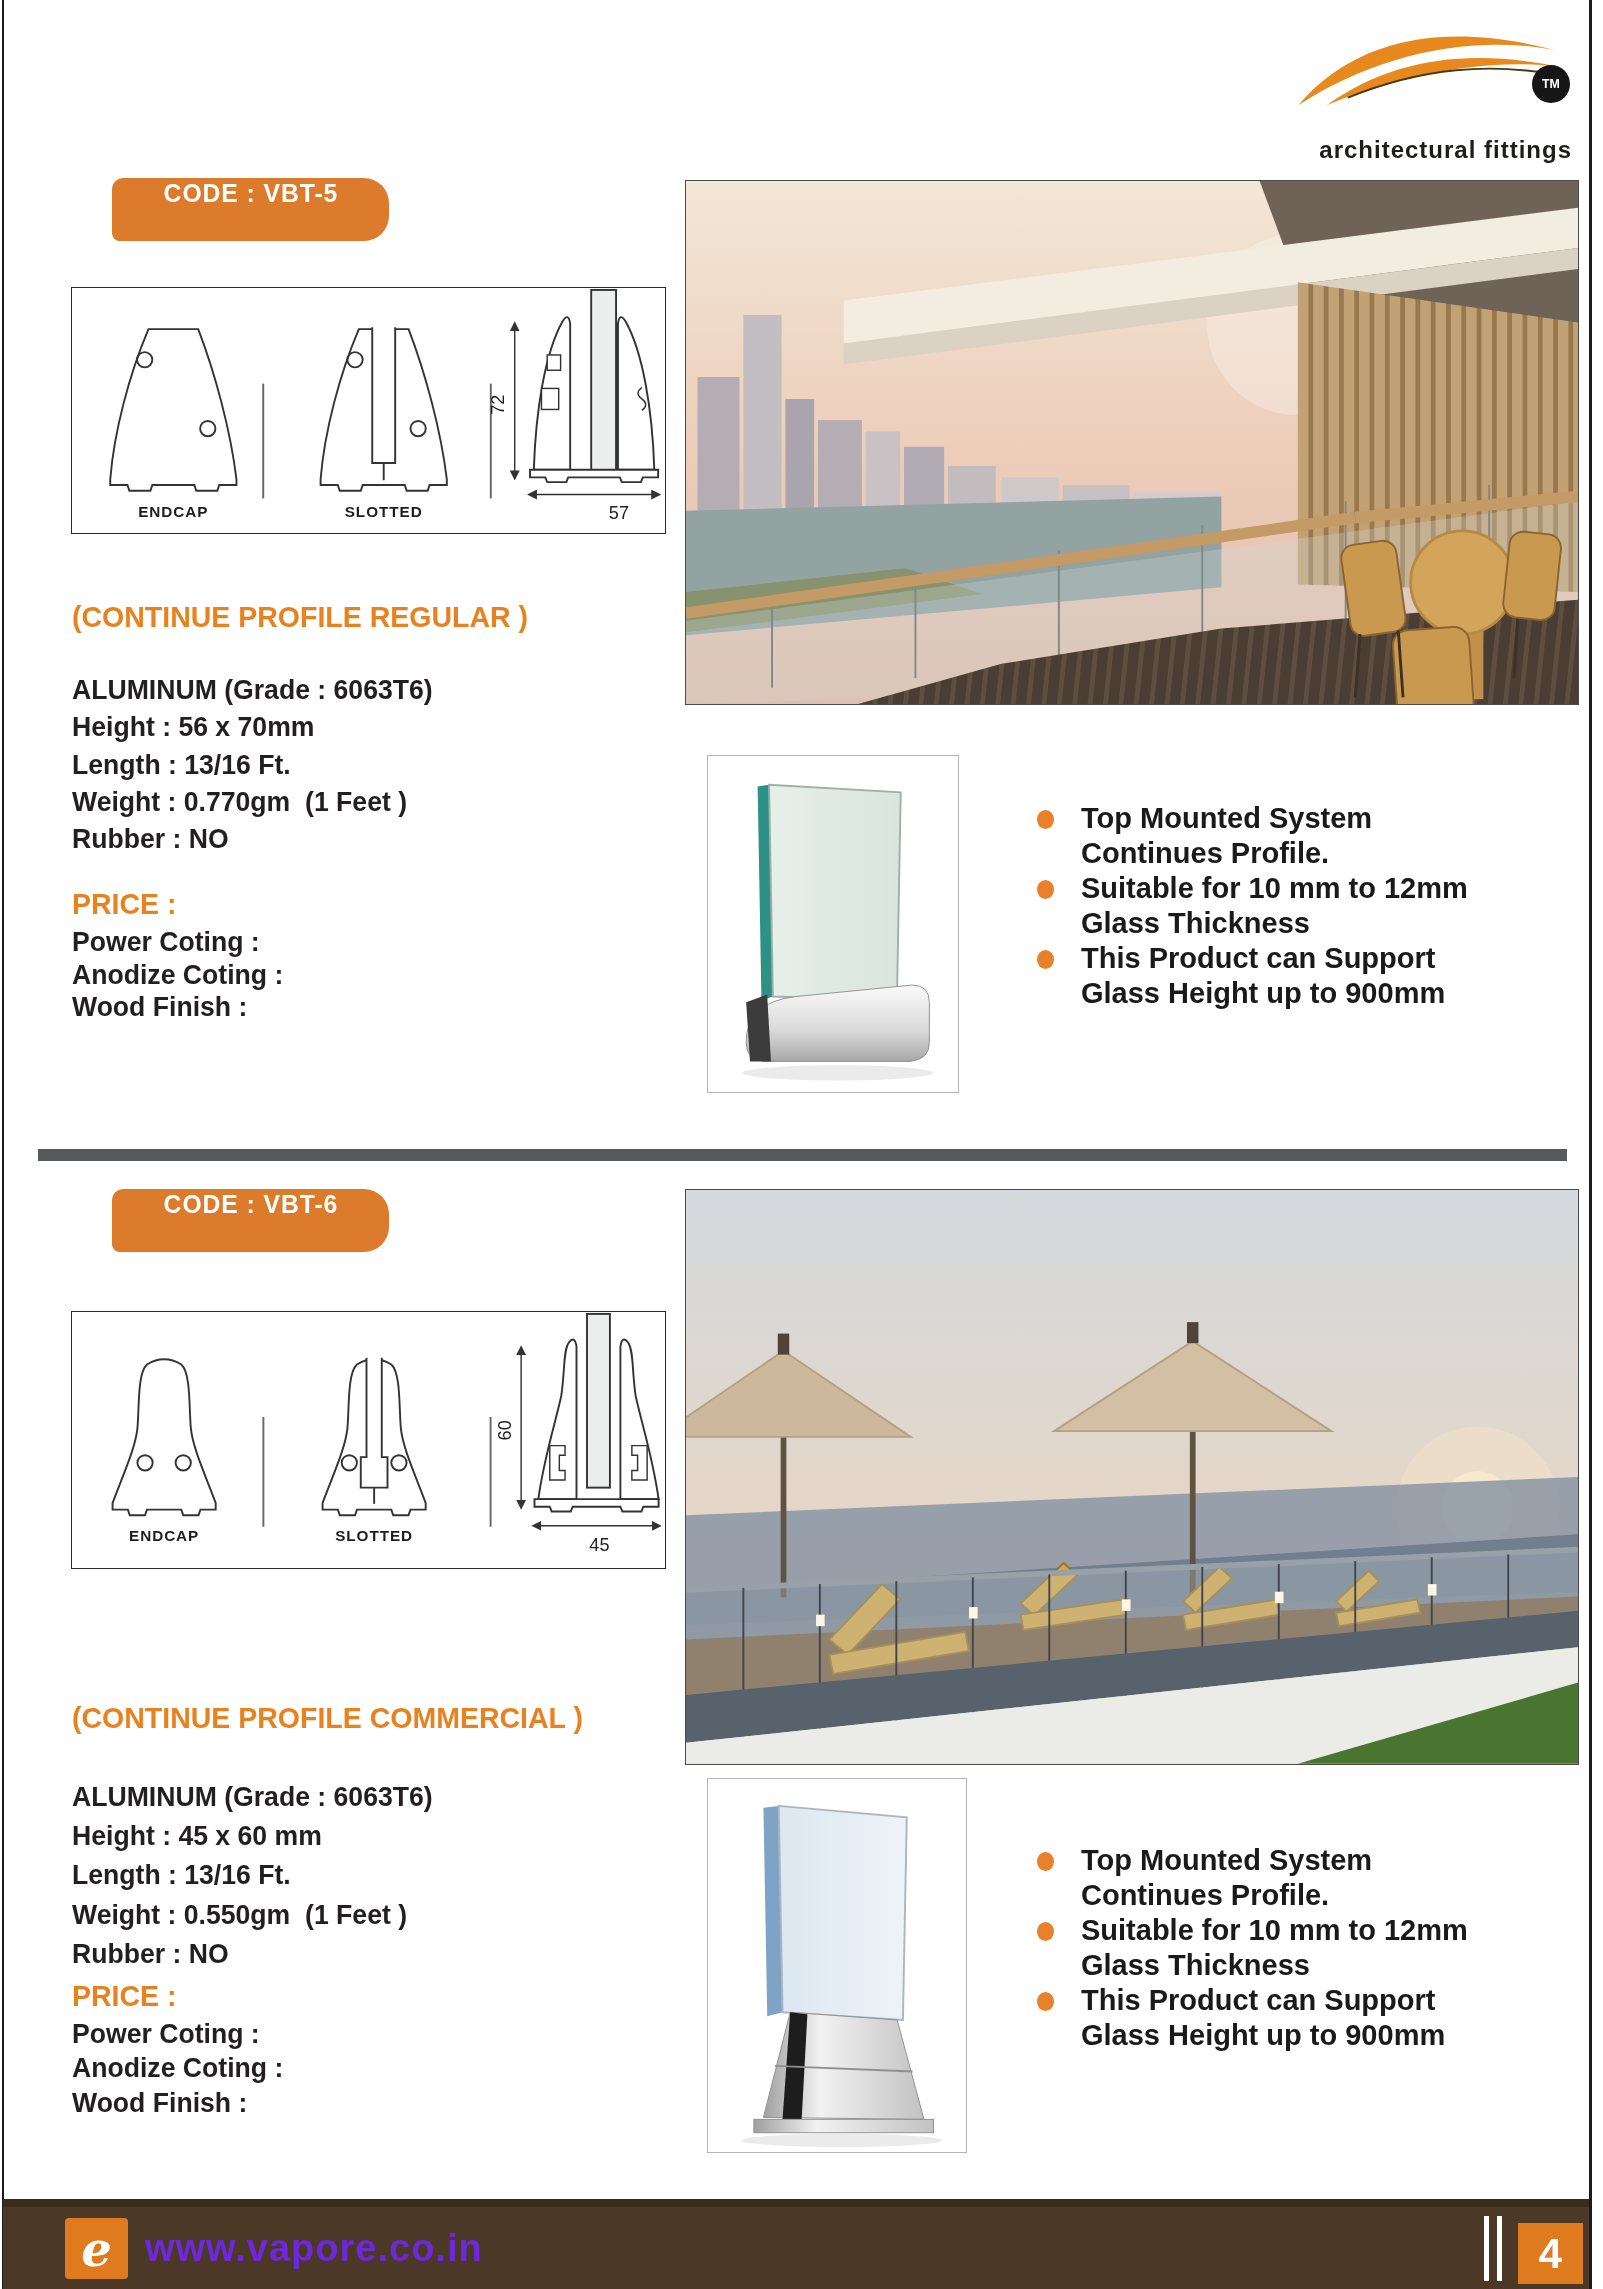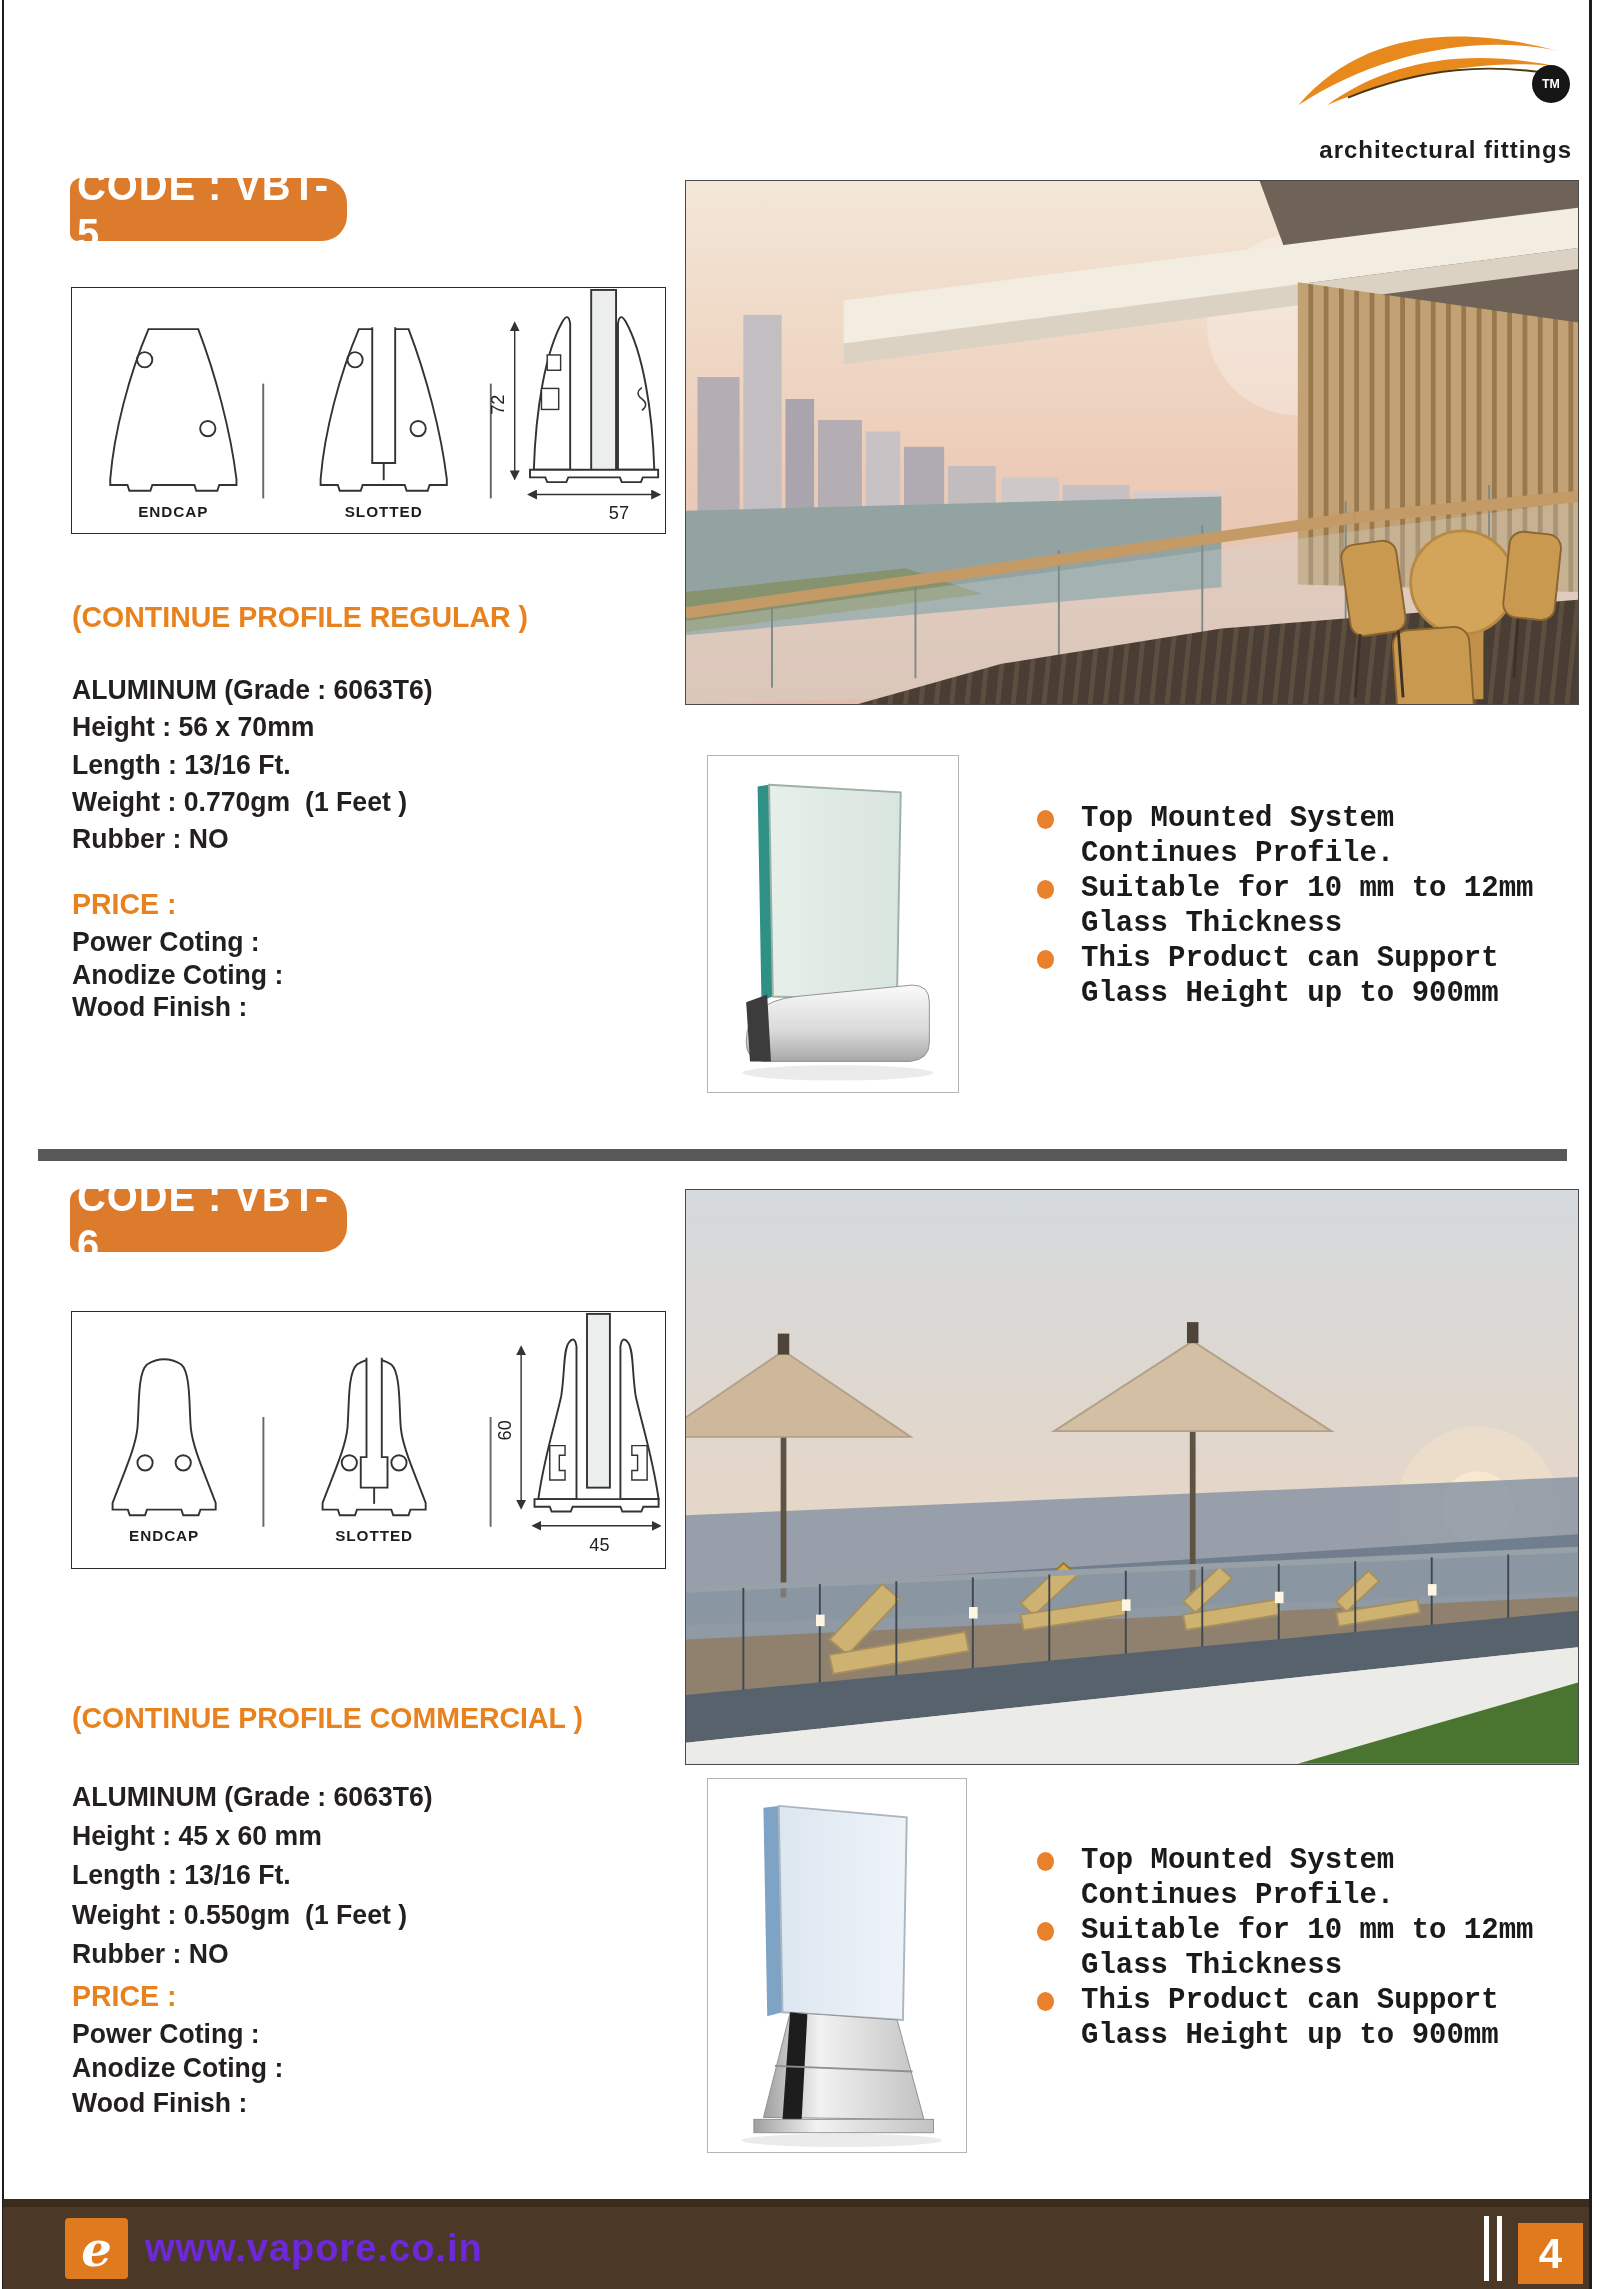--- a/index.html
+++ b/index.html
@@ -1,32 +1,32 @@
 <!DOCTYPE html>
 <html><head>
 <meta charset="utf-8">
 <style>
   html,body{margin:0;padding:0;background:#ffffff;}
   body{width:1603px;height:2289px;position:relative;font-family:"Liberation Sans",sans-serif;overflow:hidden;}
   .abs{position:absolute;}
   .edge{background:#1c1c1c;}
   .badge{
-    background:#DD7B2C;color:#ffffff;font-weight:bold;font-size:42px;letter-spacing:1px;
-    border-radius:11.5px 25px 25px 7.6px;display:flex;align-items:center;justify-content:center;
+    background:#DD7B2C;color:#ffffff;font-weight:bold;font-size:26px;letter-spacing:1px;
+    border-radius:11.5px 25px 25px 7.6px;display:flex;align-items:flex-start;justify-content:center;margin-left:42px;
   }
   .badge span{transform:scaleX(.95);}
   .drawbox{background:#ffffff;border:1.9px solid #2b2b2b;}
   .photo{border:1px solid #4a4a4a;overflow:hidden;background:#ddd;}
   .prodbox{background:#ffffff;border:1px solid #b5b5b5;overflow:hidden;}
   .h-orange{color:#E8821E;font-weight:bold;font-size:30px;transform:scaleX(.95);transform-origin:left top;white-space:pre;}
   .spec{color:#231F20;font-weight:bold;font-size:28px;line-height:37px;transform:scaleX(.95);transform-origin:left top;white-space:pre;}
   .price-label{color:#E8821E;font-weight:bold;font-size:30px;transform:scaleX(.95);transform-origin:left top;}
   .price-line{color:#231F20;font-weight:bold;font-size:28px;line-height:34px;transform:scaleX(.95);transform-origin:left top;white-space:pre;}
   .bullets{width:516px;}
-  .bullet-item{display:flex;align-items:flex-start;font-family:Liberation Mono, monospace;}
+  .bullet-item{display:flex;align-items:flex-start;}
   .bullet-dot{width:17px;height:19px;border-radius:50%;background:#E8802C;margin-top:8.6px;flex:0 0 17px;}
   .bullet-text{margin-left:27px;font-size:29px;line-height:35px;font-weight:600;color:#1a1a1a;}
   .brand{color:#E8891D;font-size:73px;font-weight:400;letter-spacing:2.9px;line-height:73px;}
   .tagline{color:#1d1d1b;font-weight:bold;font-size:24px;letter-spacing:1px;}
   .tm-circle{width:38px;height:38px;border-radius:50%;background:#161616;color:#fff;font-size:12.4px;font-weight:bold;
     display:flex;align-items:center;justify-content:center;}
   .divider{background:#58595B;}
   .footer-bar{background:#4B3826;}
   .footer-strip{background:#3a2b1b;}
   .e-icon{background:#E07A1F;border-radius:3.8px;color:#fff;display:flex;align-items:center;justify-content:center;

